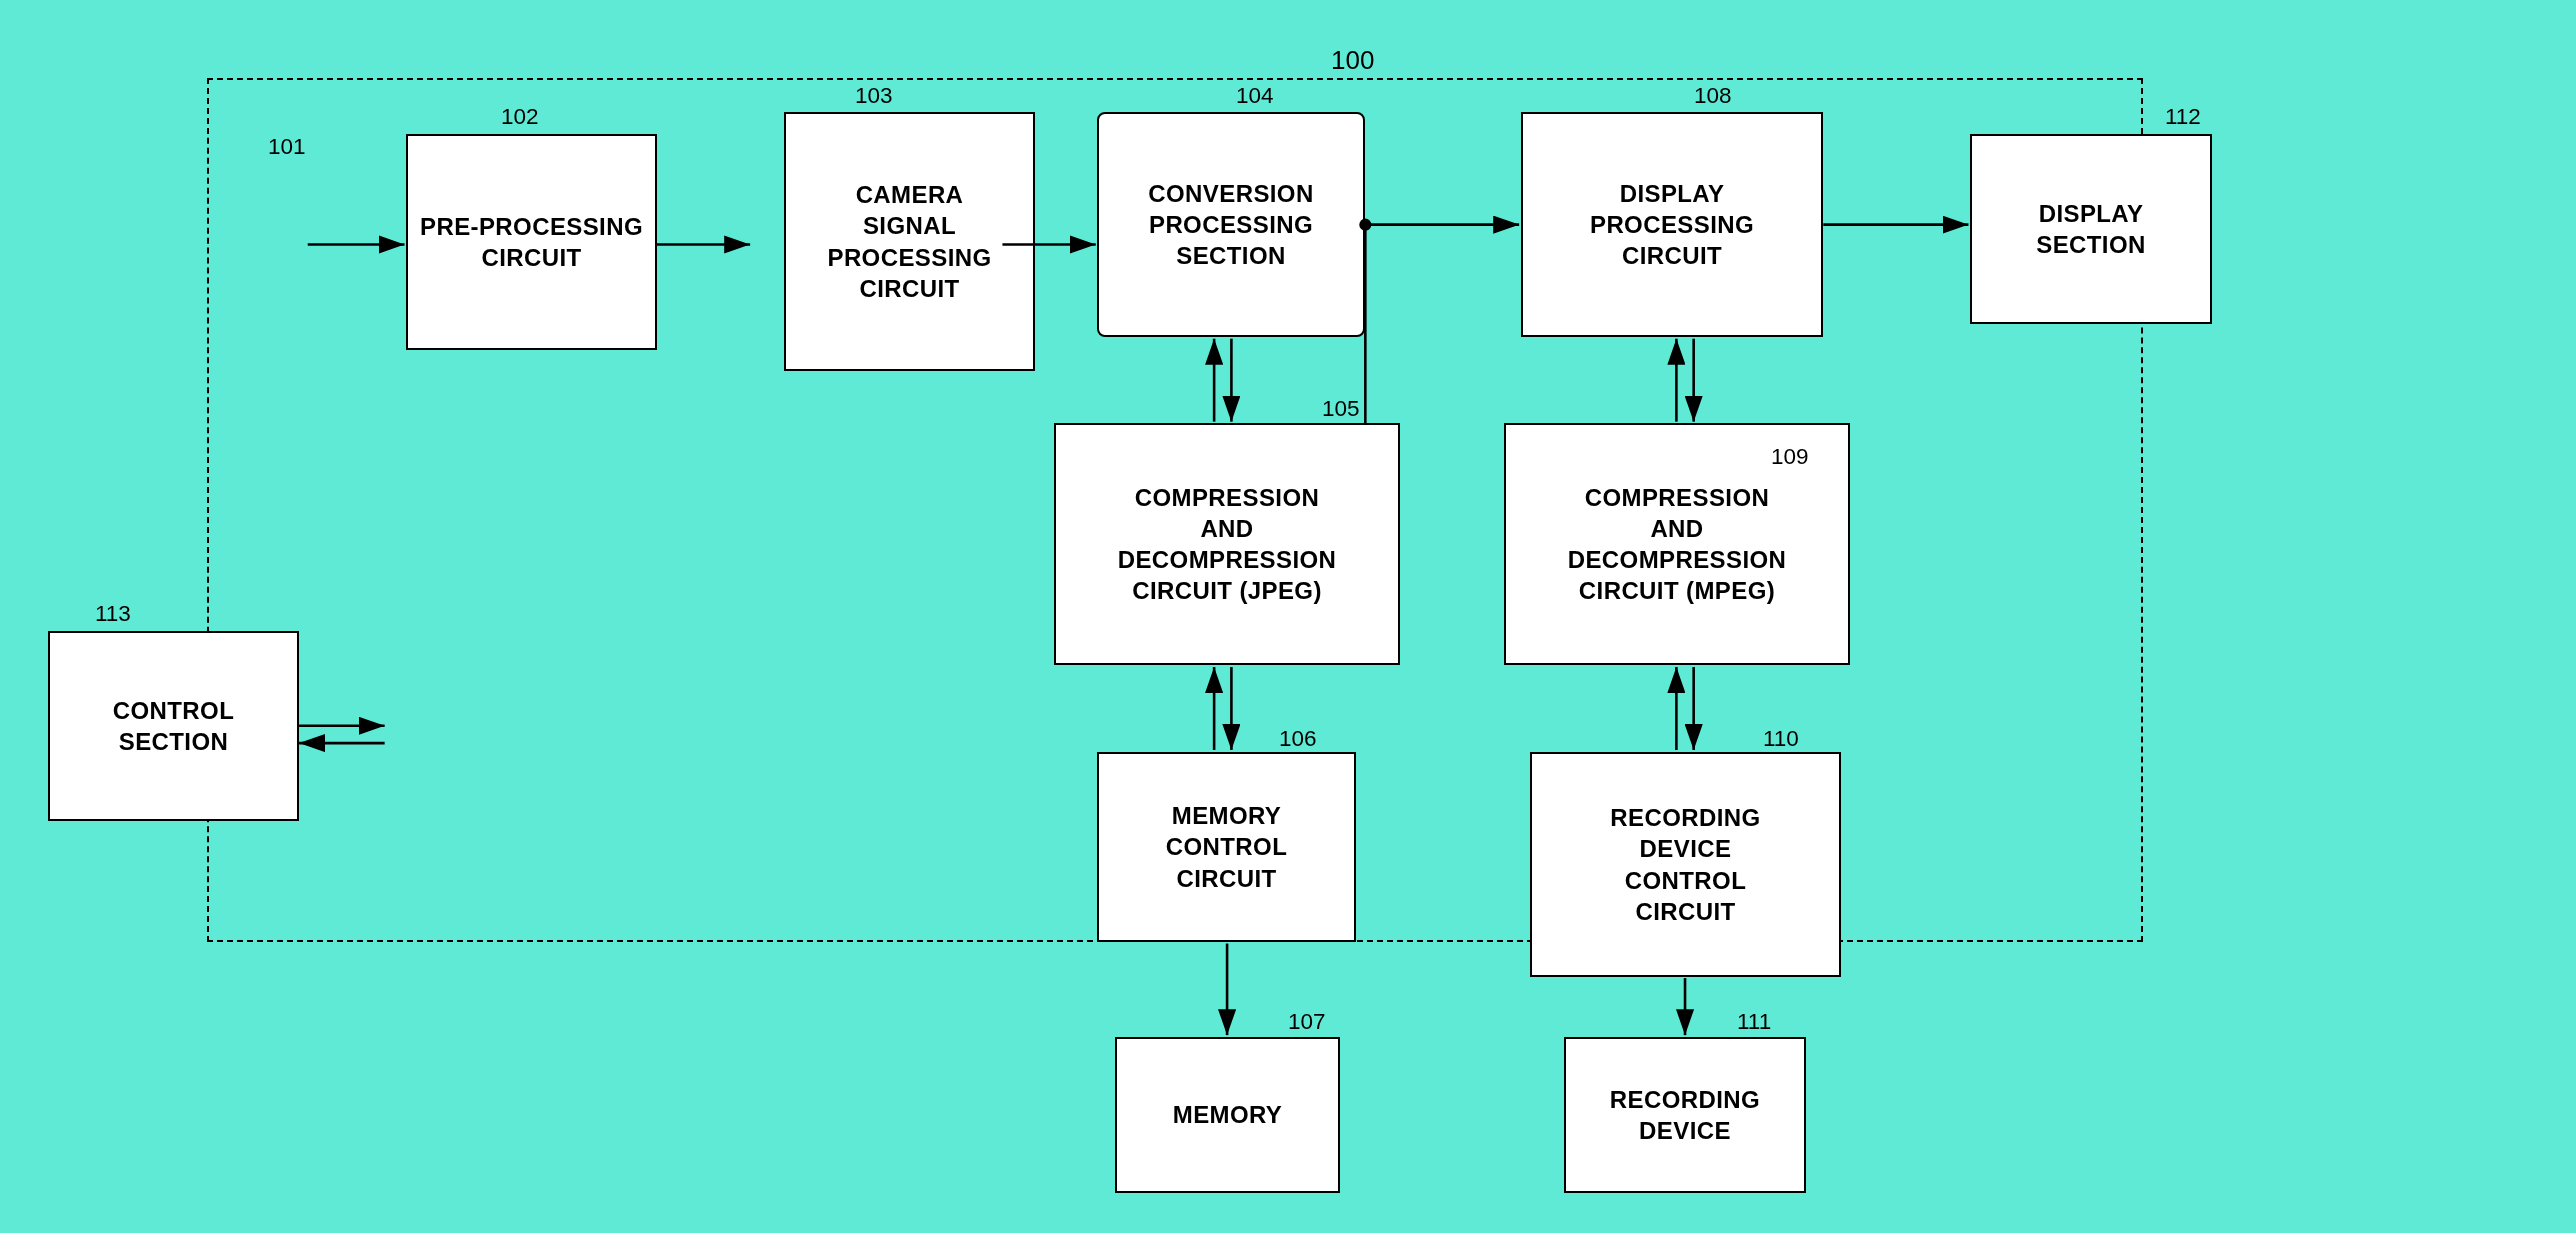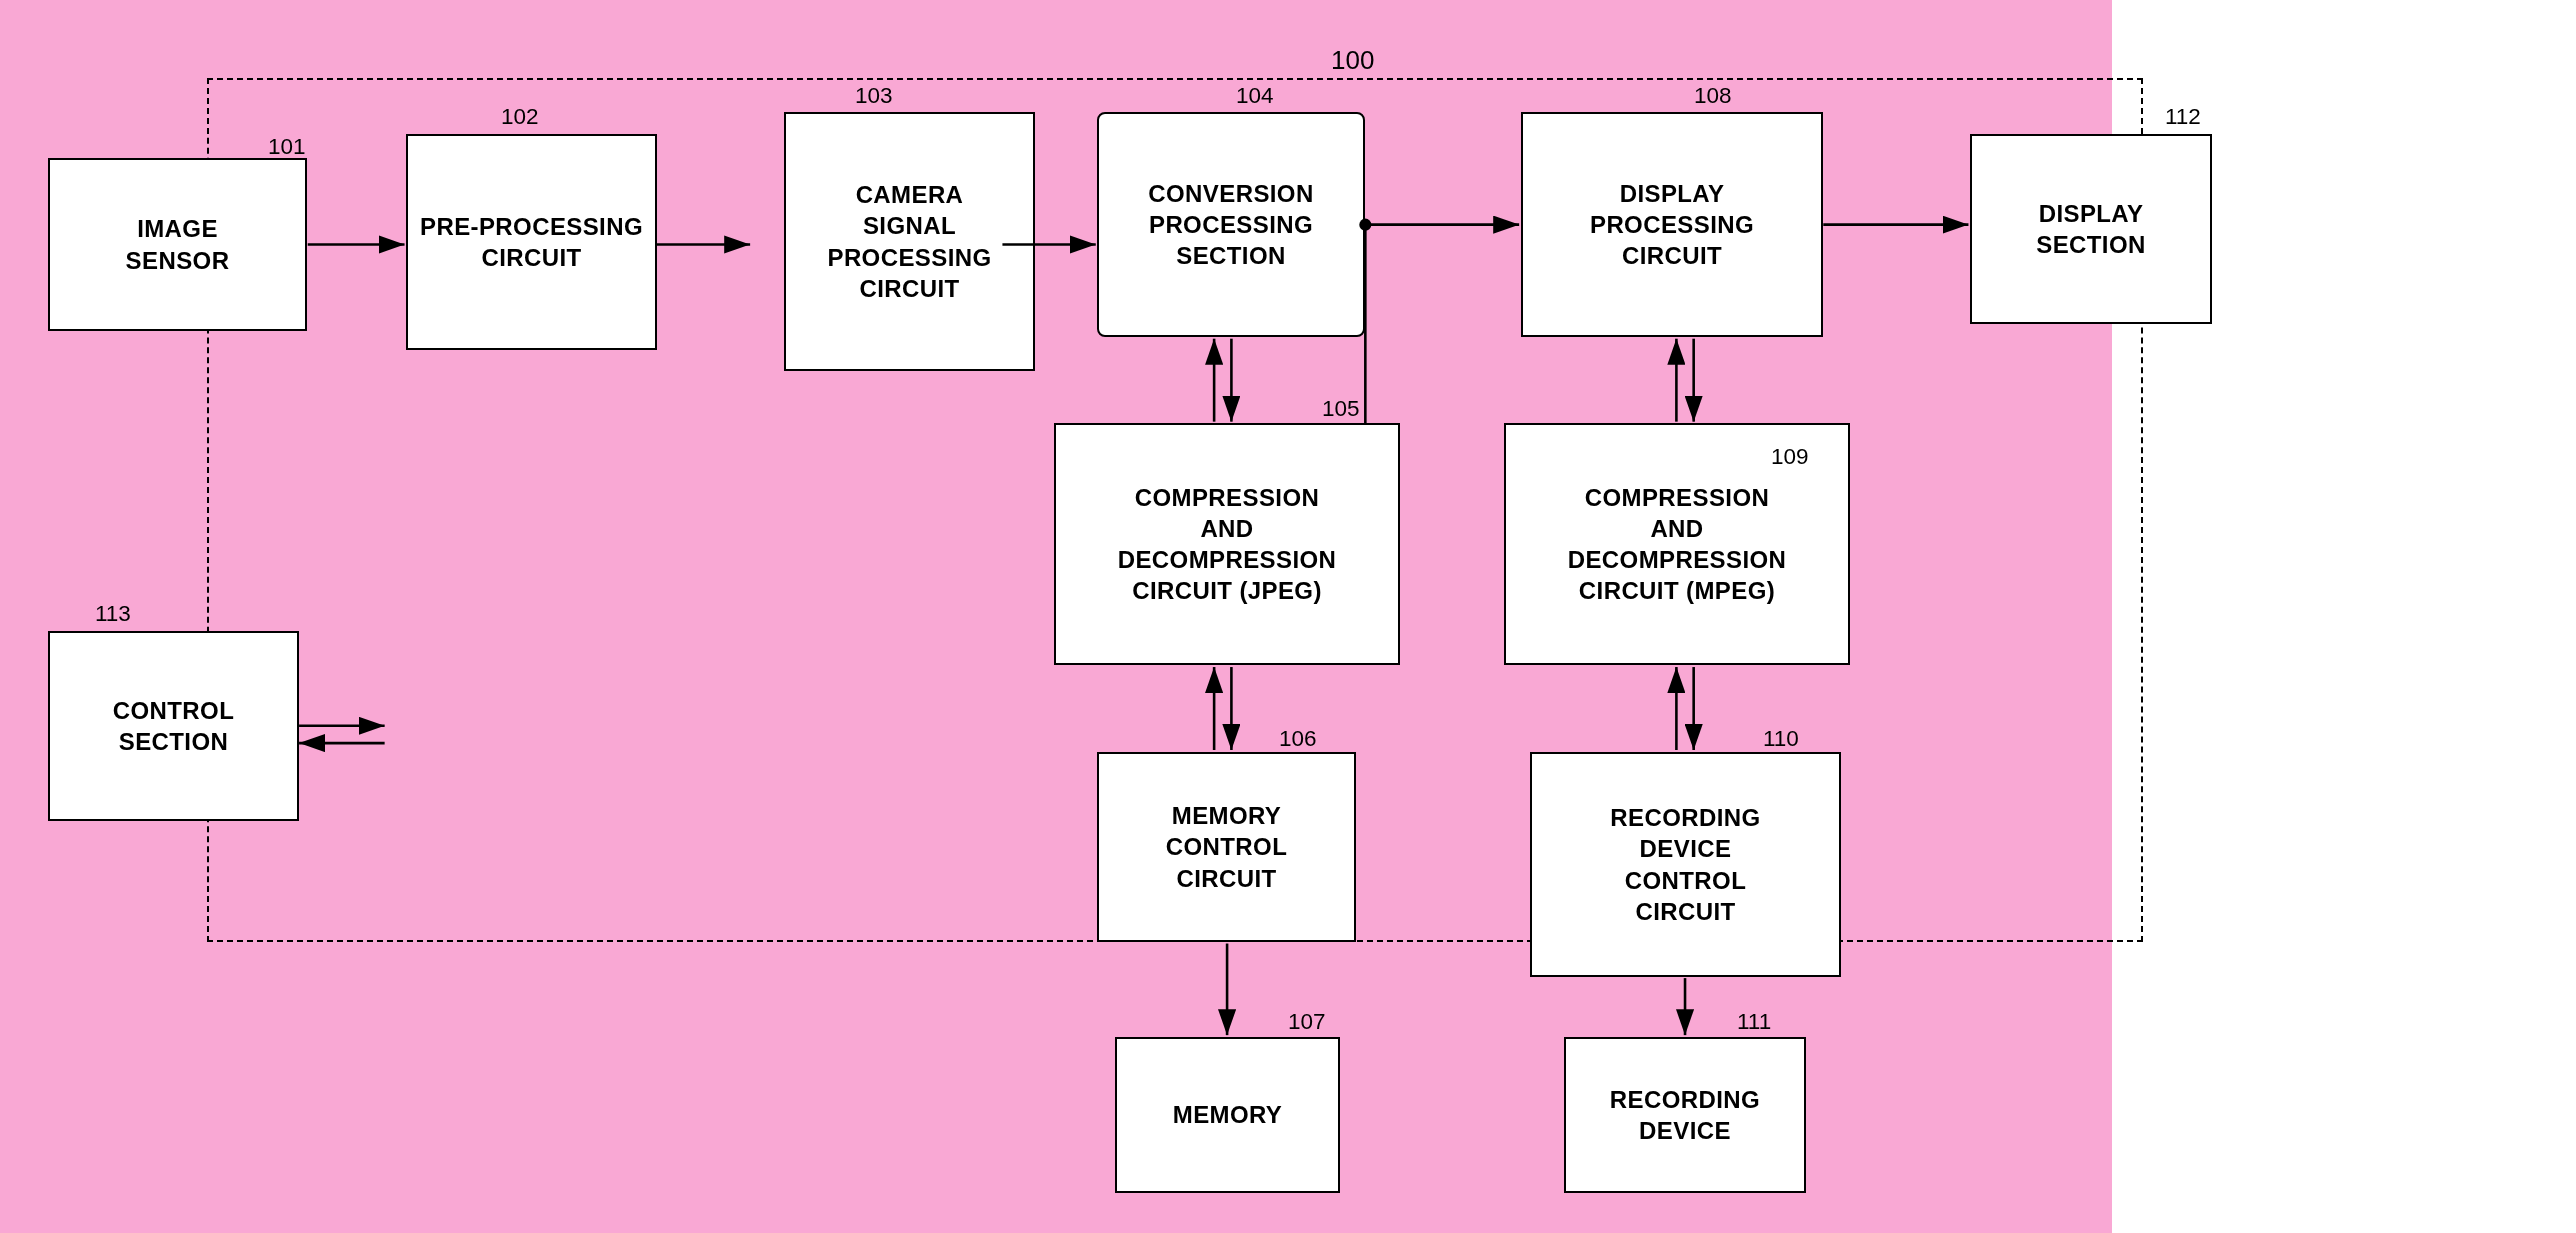--- a/index.html
+++ b/index.html
@@ -7,23 +7,23 @@
       background: #fff;
       font-family: Arial, Helvetica, sans-serif;
       width: 2576px;
       height: 1233px;
       overflow: hidden;
       position: relative;
     }
 
     .diagram-container {
       position: relative;
-      width: 2112px;
+      width: 2576px;
       height: 1233px;
-      background: #f9a8d4;
+      background: #5eead4;
     }
 
     .block {
       position: absolute;
       border: 2.6px solid #000;
       background: #fff;
       display: flex;
       align-items: center;
       justify-content: center;
       text-align: center;
@@ -60,24 +60,20 @@
   </style>
 </head>
 <body>
 
 <div class="diagram-container">
 
   <div class="dashed-box" style="left: 207px; top: 78px; width: 1936px; height: 864px;"></div>
 
   <span class="label-ref" style="left: 1331px; top: 45px; font-size:26px;">100</span>
 
-  <div class="block" style="left: 48px; top: 158px; width: 259px; height: 173px;">
-    <span style="white-space:pre-line;">IMAGE
-SENSOR</span>
-  </div>
   <span class="label-ref" style="left: 268px; top: 134px; text-align: right;">101</span>
 
   <div class="block" style="left: 406px; top: 134px; width: 251px; height: 216px;">
     <span style="white-space:pre-line;">PRE-PROCESSING
 CIRCUIT</span>
   </div>
   <span class="label-ref" style="left: 501px; top: 104px;">102</span>
 
   <div class="block" style="left: 752px; top: 112px; width: 251px; height: 259px; margin-left: 32px;">
     <span style="white-space:pre-line;">CAMERA

